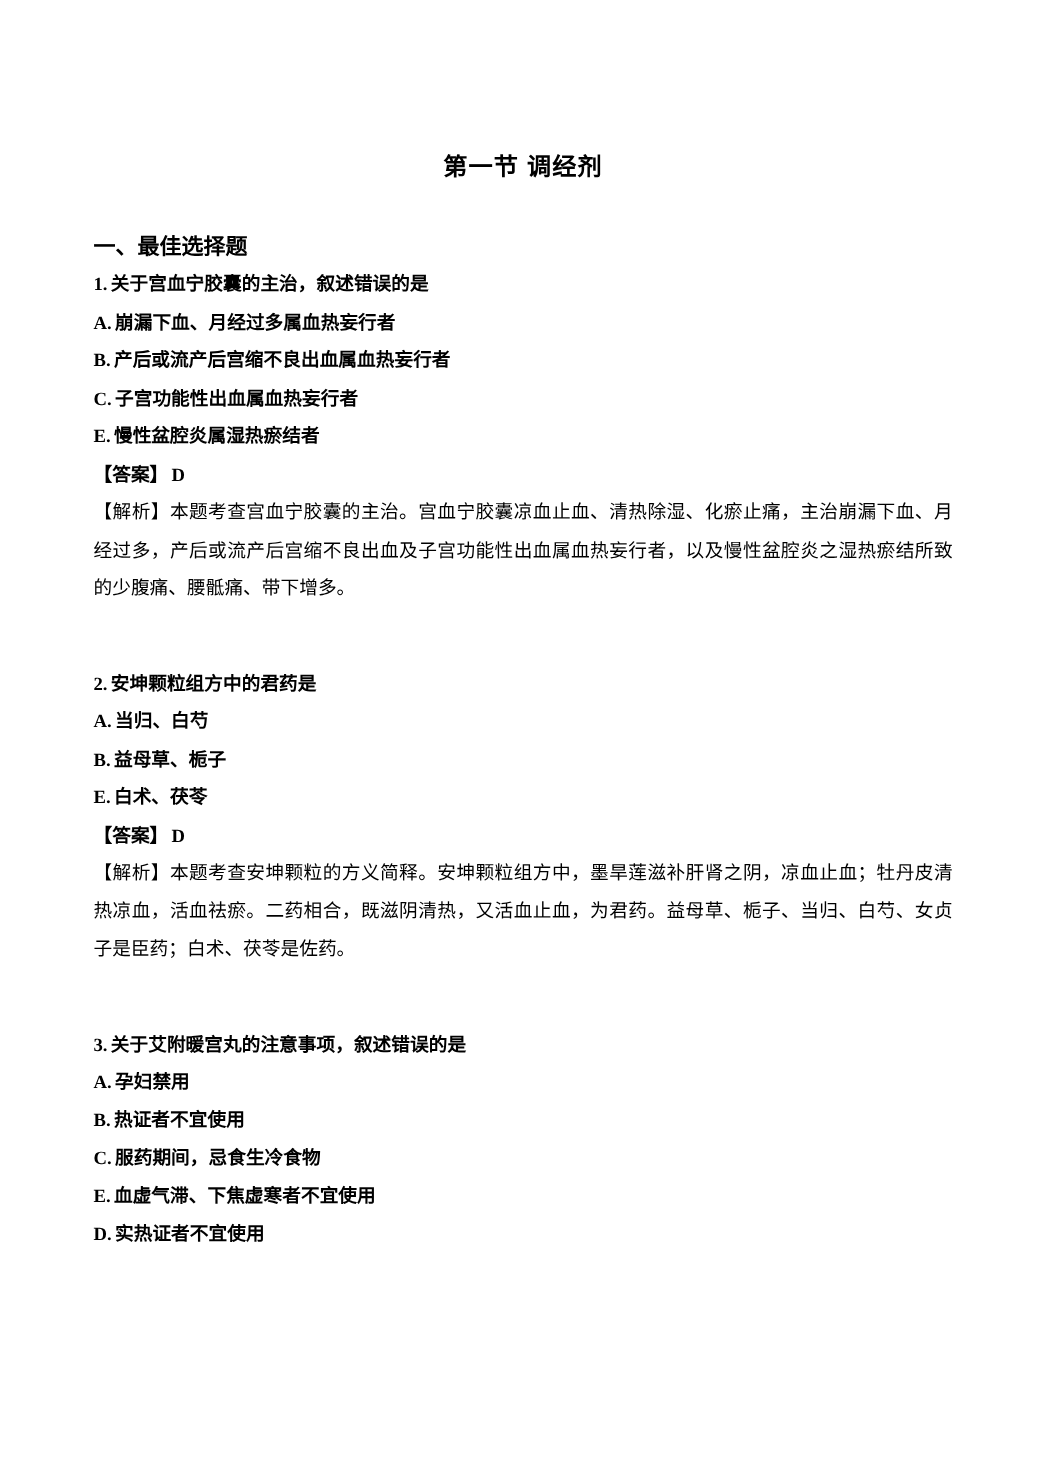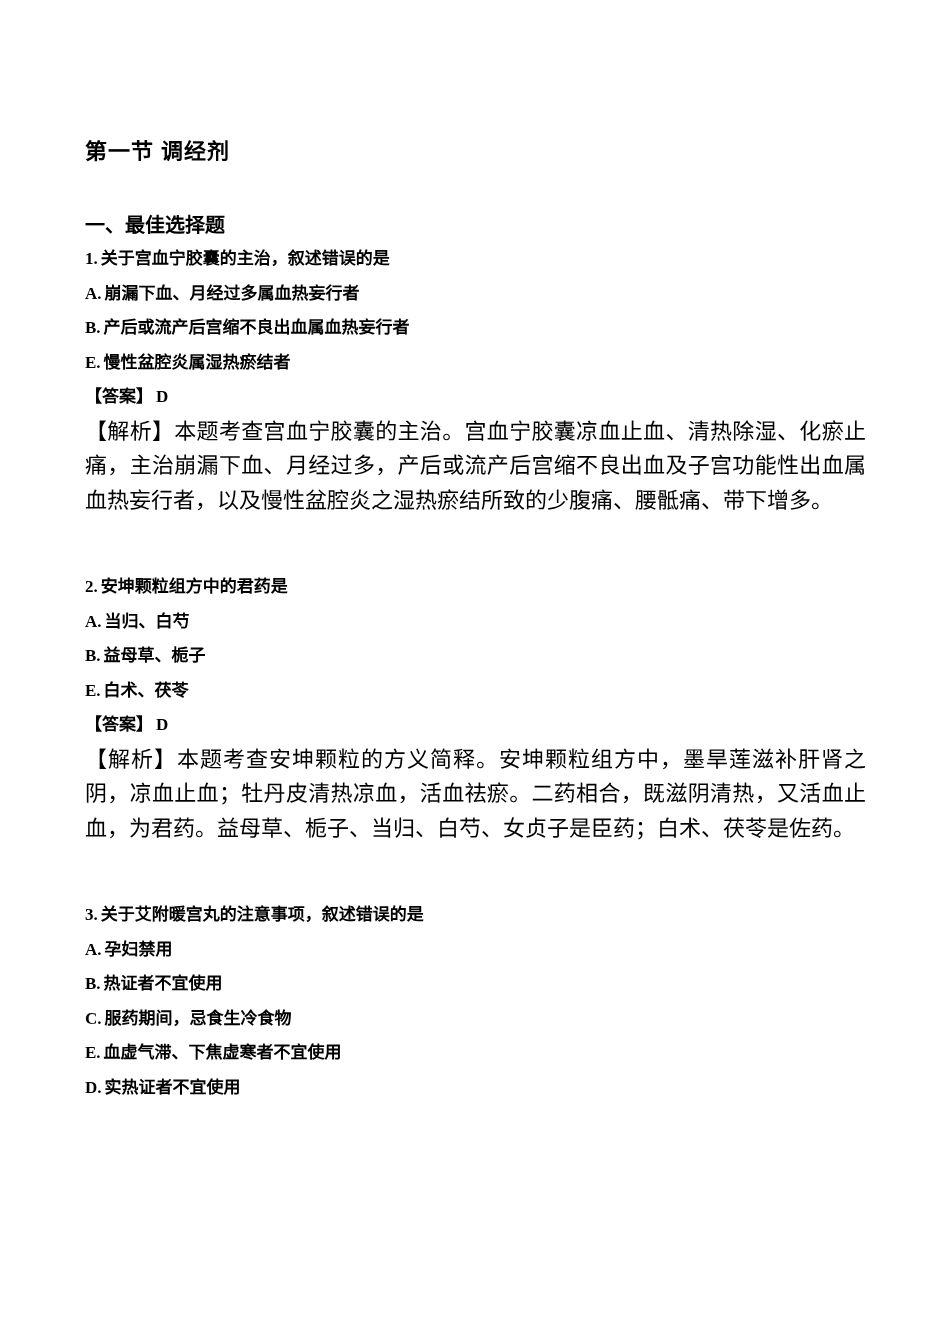--- a/index.html
+++ b/index.html
@@ -15,21 +15,21 @@
     overflow: hidden;
   }
   .page {
     box-sizing: border-box;
     width: 950px;
     height: 1344px;
     padding: 137px 84px 0 85px;
   }
   .doc-title {
     margin: 0 0 48px 0;
-    text-align: left;
+    text-align: center;
     font-size: 22px;
     font-weight: 700;
     line-height: 30px;
     font-family: "Liberation Sans", "DejaVu Sans", sans-serif;
     letter-spacing: 1px;
   }
   .section-heading {
     margin: 0 0 6px 0;
     font-size: 20px;
     font-weight: 700;
@@ -38,21 +38,21 @@
   }
   .line {
     margin: 0;
     font-size: 17px;
     line-height: 34.5px;
     white-space: nowrap;
     font-weight: bold;
   }
   .analysis {
     margin: 0;
-    font-size: 22px;
+    font-size: 17px;
     line-height: 34.5px;
     text-align: justify;
     text-justify: inter-character;
   }
   .q-block.spaced {
     margin-top: 52px;
   }
   .num-label,
   .opt-label {
     margin-right: 3px;
@@ -67,20 +67,21 @@
 <div class="page">
 
   <h1 class="doc-title">第一节 调经剂</h1>
 
   <h2 class="section-heading">一、最佳选择题</h2>
 
   <div class="q-block">
     <p class="line"><span class="num-label">1.</span><span>关于宫血宁胶囊的主治，叙述错误的是</span></p>
     <p class="line"><span class="opt-label">A.</span><span>崩漏下血、月经过多属血热妄行者</span></p>
     <p class="line"><span class="opt-label">B.</span><span>产后或流产后宫缩不良出血属血热妄行者</span></p>
+    <p class="line"><span class="opt-label">C.</span><span>子宫功能性出血属血热妄行者</span></p>
     <p class="line"><span class="opt-label">E.</span><span>慢性盆腔炎属湿热瘀结者</span></p>
     <p class="line"><span>【答案】</span><span class="answer-value">D</span></p>
     <p class="analysis"><span>【解析】</span><span>本题考查宫血宁胶囊的主治。宫血宁胶囊凉血止血、清热除湿、化瘀止痛，主治崩漏下血、月经过多，产后或流产后宫缩不良出血及子宫功能性出血属血热妄行者，以及慢性盆腔炎之湿热瘀结所致的少腹痛、腰骶痛、带下增多。</span></p>
   </div>
 
   <div class="q-block spaced">
     <p class="line"><span class="num-label">2.</span><span>安坤颗粒组方中的君药是</span></p>
     <p class="line"><span class="opt-label">A.</span><span>当归、白芍</span></p>
     <p class="line"><span class="opt-label">B.</span><span>益母草、栀子</span></p>
     <p class="line"><span class="opt-label">E.</span><span>白术、茯苓</span></p>

